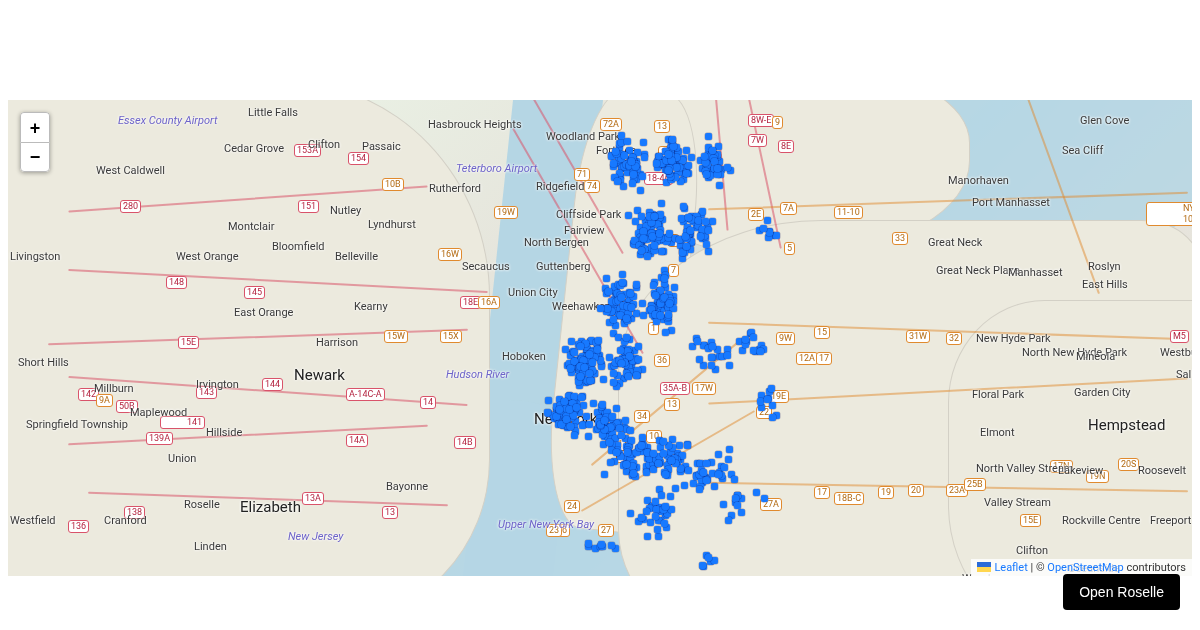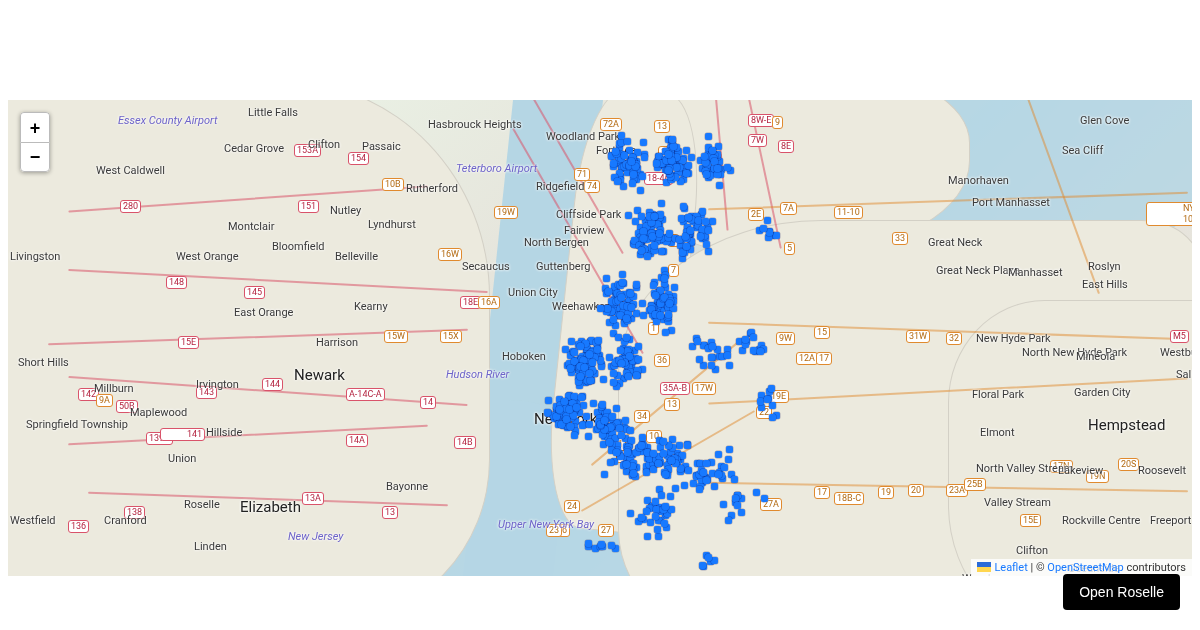--- a/index.html
+++ b/index.html
@@ -133,21 +133,21 @@
       <div class="shield" style="left: 412px; top: 296px;">14</div>
       <div class="shield o" style="left: 626px; top: 310px;">34</div>
       <div class="shield o" style="left: 748px; top: 306px;">22</div>
       <div class="shield o" style="left: 638px; top: 330px;">10</div>
       <div class="shield o" style="left: 602px; top: 338px;">31</div>
       <div class="shield o" style="left: 608px; top: 350px;">2</div>
       <div class="shield o" style="left: 1042px; top: 360px;">17N</div>
       <div class="shield o" style="left: 1110px; top: 358px;">20S</div>
       <div class="shield o" style="left: 1078px; top: 370px;">19N</div>
       <div class="shield" style="left: 138px; top: 332px;">139A</div>
-      <div class="shield" style="left: 152px; top: 328px; padding-left: 26px;">141</div>
+      <div class="shield" style="left: 152px; top: 316px; padding-left: 26px;">141</div>
       <div class="shield o" style="left: 88px; top: 294px;">9A</div>
       <div class="shield" style="left: 338px; top: 334px;">14A</div>
       <div class="shield" style="left: 446px; top: 336px;">14B</div>
       <div class="shield o" style="left: 938px; top: 384px;">23A</div>
       <div class="shield o" style="left: 956px; top: 378px;">25B</div>
       <div class="shield" style="left: 294px; top: 392px;">13A</div>
       <div class="shield" style="left: 60px; top: 420px;">136</div>
       <div class="shield" style="left: 116px; top: 406px;">138</div>
       <div class="shield" style="left: 374px; top: 406px;">13</div>
       <div class="shield o" style="left: 546px; top: 424px;">26</div>
@@ -165,21 +165,21 @@
     </div>
   <div id="places-layer">
       <div class="place" style="left: 240px; top: 6px;">Little Falls</div>
       <div class="place airport" style="left: 110px; top: 14px;">Essex County Airport</div>
       <div class="place" style="left: 216px; top: 42px;">Cedar Grove</div>
       <div class="place" style="left: 300px; top: 38px;">Clifton</div>
       <div class="place" style="left: 354px; top: 40px;">Passaic</div>
       <div class="place" style="left: 420px; top: 18px;">Hasbrouck Heights</div>
       <div class="place" style="left: 538px; top: 30px;">Woodland Park</div>
       <div class="place" style="left: 588px; top: 44px;">Fort Lee</div>
-      <div class="place" style="left: 398px; top: 82px; text-align: center;">Rutherford</div>
+      <div class="place" style="left: 421px; top: 82px; text-align: center;">Rutherford</div>
       <div class="place airport" style="left: 448px; top: 62px;">Teterboro Airport</div>
       <div class="place" style="left: 528px; top: 80px;">Ridgefield</div>
       <div class="place" style="left: 322px; top: 104px;">Nutley</div>
       <div class="place" style="left: 360px; top: 118px;">Lyndhurst</div>
       <div class="place" style="left: 548px; top: 108px;">Cliffside Park</div>
       <div class="place" style="left: 556px; top: 124px;">Fairview</div>
       <div class="place" style="left: 516px; top: 136px;">North Bergen</div>
       <div class="place" style="left: 220px; top: 120px;">Montclair</div>
       <div class="place" style="left: 264px; top: 140px;">Bloomfield</div>
       <div class="place" style="left: 327px; top: 150px;">Belleville</div>

